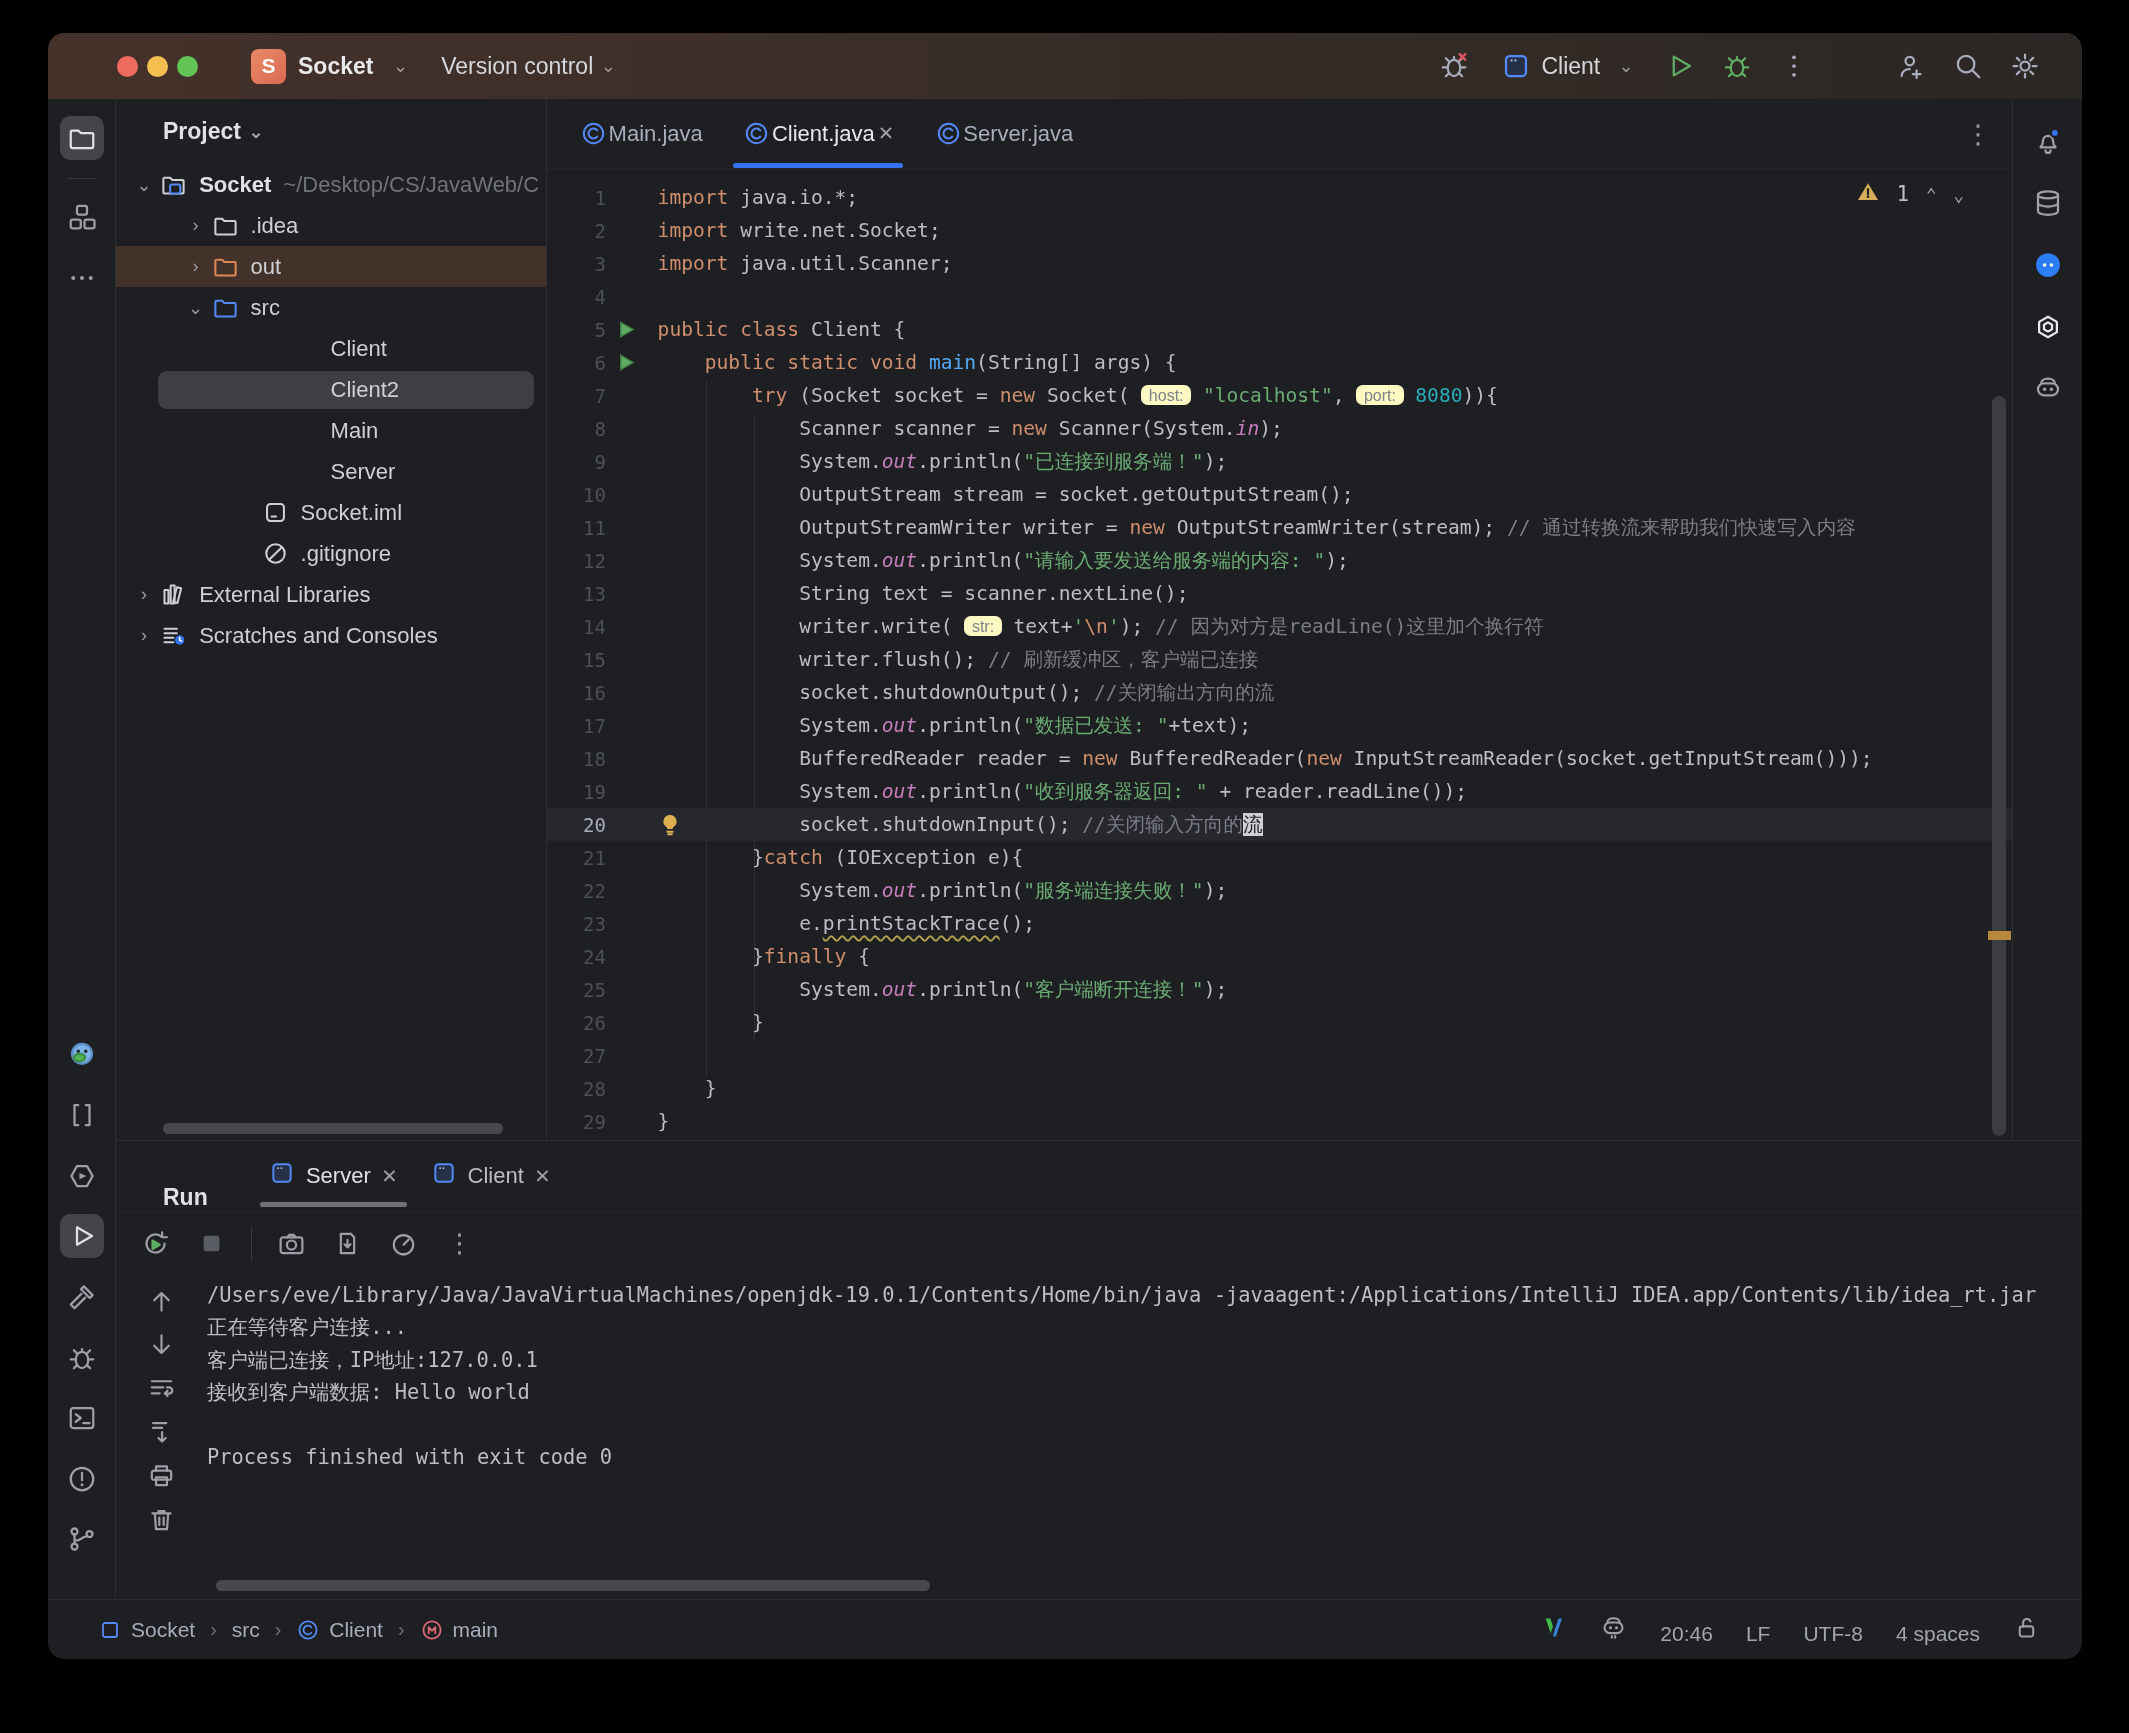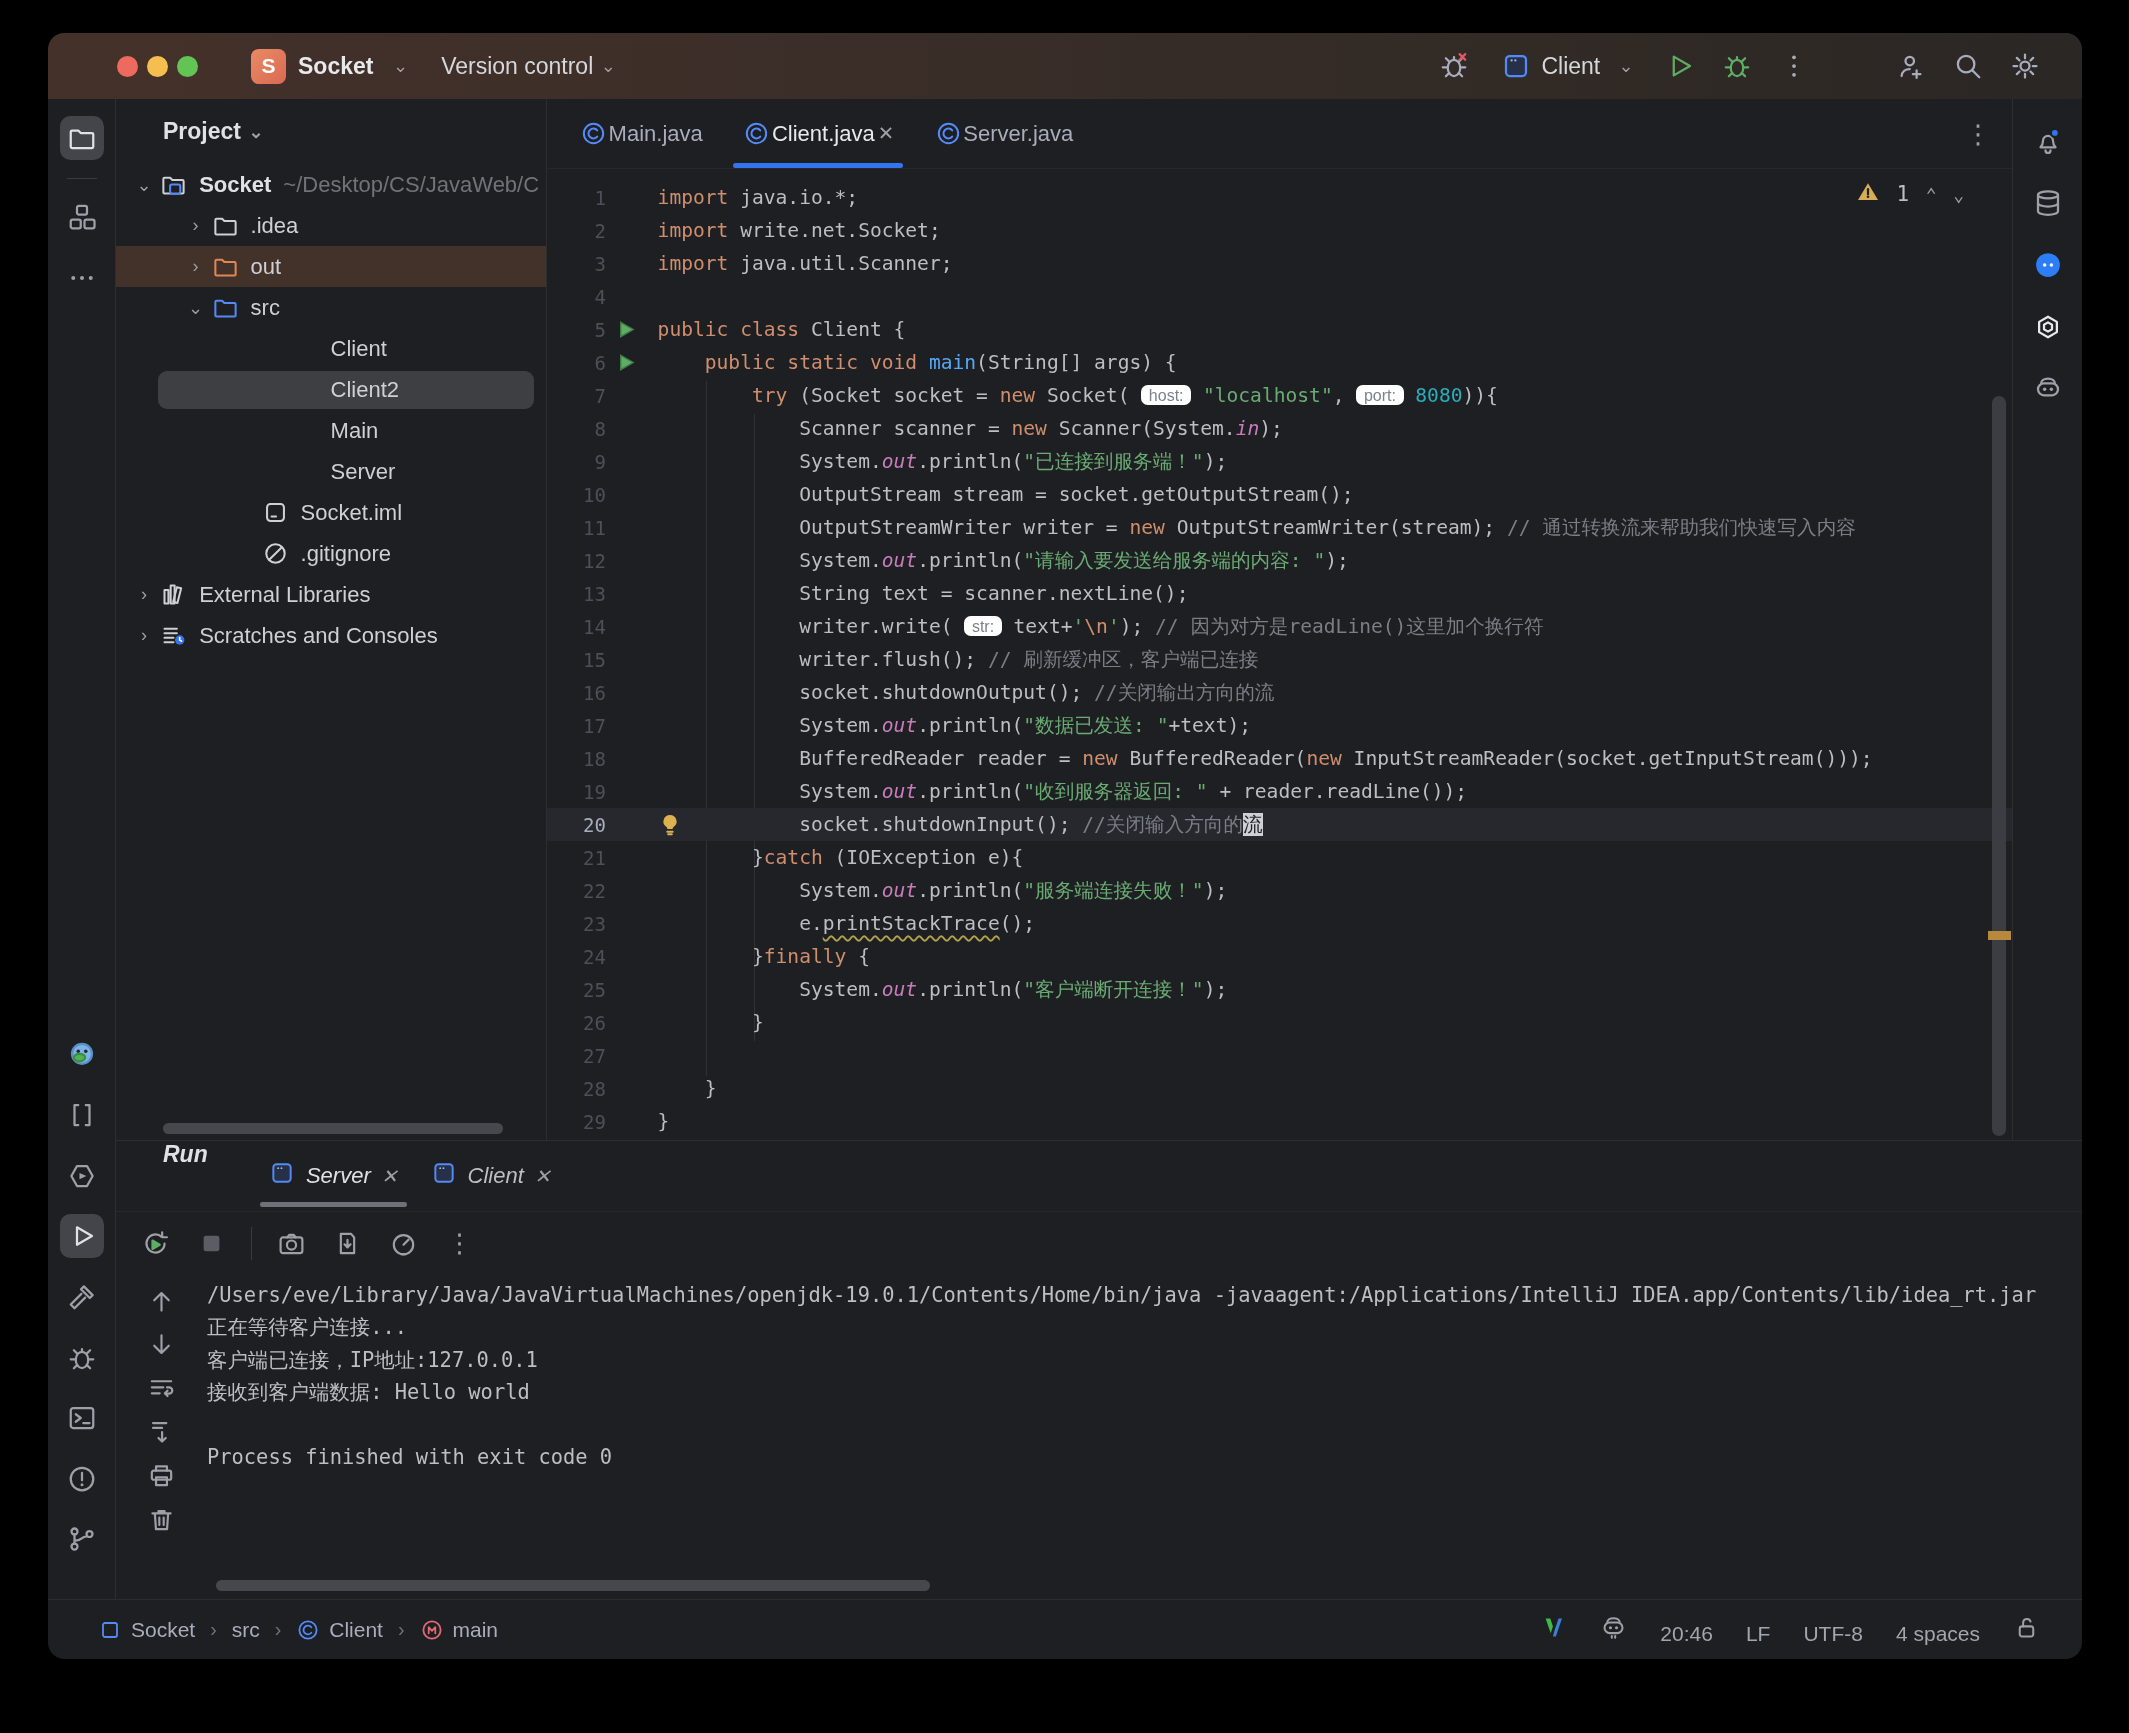--- a/index.html
+++ b/index.html
@@ -59,38 +59,38 @@
   .tab-kebab { position:absolute; right:21px; top:19.6px; color:#9da0a8; font-size:26px; letter-spacing:0; }
   .code-area { flex:1; position:relative; overflow:hidden; font-family:"DejaVu Sans Mono", monospace; font-size:19.6px; padding-top:12px; }
   .cline { height:33px; display:flex; align-items:center; position:relative; }
   .cline.active { background:#26282e; }
   .ln { flex:0 0 59px; text-align:right; color:#4b5059; font-size:19px; }
   .gut { flex:0 0 38px; display:flex; align-items:center; justify-content:center; position:relative; }
   .gut svg{ width:23px; height:23px; }
   .codepre { white-space:pre; padding-left:13.6px; color:#bcbec4; }
   .sk{color:#cf8e6d;} .st{color:#bcbec4;} .ss{color:#6aab73;} .sn{color:#2aacb8;}
   .sc{color:#7a7e85;} .sf{color:#c77dbb; font-style:italic;} .sm{color:#56a8f5;} .se{color:#cf8e6d;}
-  .shint{ background:#ffffff; color:#7e828a; border-radius:6.8px; padding:1.5px 7.6px; font-size:16px; font-family:"Liberation Sans",sans-serif; vertical-align:1.5px;}
+  .shint{ background:#fef9c3; color:#7e828a; border-radius:6.8px; padding:1.5px 7.6px; font-size:16px; font-family:"Liberation Sans",sans-serif; vertical-align:1.5px;}
   .swarn{ text-decoration:underline wavy #b3a14e 1.5px; text-underline-offset:5.3px; }
   .scursor{ background:#ced0d6; color:#1e1f22; }
   .bulb { position:absolute; left:110px; top:3.8px; width:26px; height:26px; z-index:2;}
   .guide { position:absolute; width:0.8px; background:#2e3135; top:212px; height:695px; }
   .inspect { position:absolute; top:10.6px; right:48px; display:flex; align-items:center; gap:16.6px; color:#9da0a8; font-size:21px; z-index:3;}
   .inspect .cnt{ color:#bcbec4; }
   .inspect svg{ width:24px; height:24px; }
   .vscroll { position:absolute; right:6px; top:227px; width:13.6px; height:740px; border-radius:7.6px; background:#3b3d42; z-index:2;}
   .stripe-mark { position:absolute; right:1.5px; top:762px; width:23px; height:9px; background:#b8893c; z-index:3; }
 
   
   .right-strip { flex:0 0 70px; border-left:0.8px solid #2b2d30; display:flex; flex-direction:column; align-items:center; padding-top:19.6px; }
   .right-strip .strip-btn { margin-bottom:18px; }
 
   
   .runpanel { flex:1; border-top:0.8px solid #2b2d30; display:flex; flex-direction:column; min-height:0; position:relative; }
-  .run-head { height:71px; flex:0 0 71px; display:flex; align-items:flex-start; padding-left:47px; border-bottom:0.8px solid #26282b;font-style:italic; }
+  .run-head { height:71px; flex:0 0 71px; display:flex; align-items:flex-end; padding-left:47px; border-bottom:0.8px solid #26282b; }
   .run-title { color:#dfe1e5; font-weight:700; font-size:23px; margin-right:45px; }
   .rtab { display:flex; align-items:center; gap:10.6px; padding:0 16.6px; height:100%; color:#bcbec4; font-size:22px; position:relative; }
   .rtab.active::after{ content:""; position:absolute; left:7.6px; right:7.6px; bottom:4.5px; height:4.5px; border-radius:2.3px; background:#6e717a; }
   .rtab .close{ color:#9da0a8; font-size:19.6px; }
   .rtab svg{ width:26px; height:26px; }
   .run-toolbar { height:62px; flex:0 0 62px; display:flex; align-items:center; gap:23px; padding-left:23px; }
   .rt-btn { width:33px; height:33px; display:flex; align-items:center; justify-content:center; color:#9da0a8; }
   .rt-btn svg{ width:29px; height:29px; }
   .rt-sep { width:0; height:33px; border-left:0.8px solid #393b40; }
   .run-body { flex:1; display:flex; min-height:0; position:relative; }

